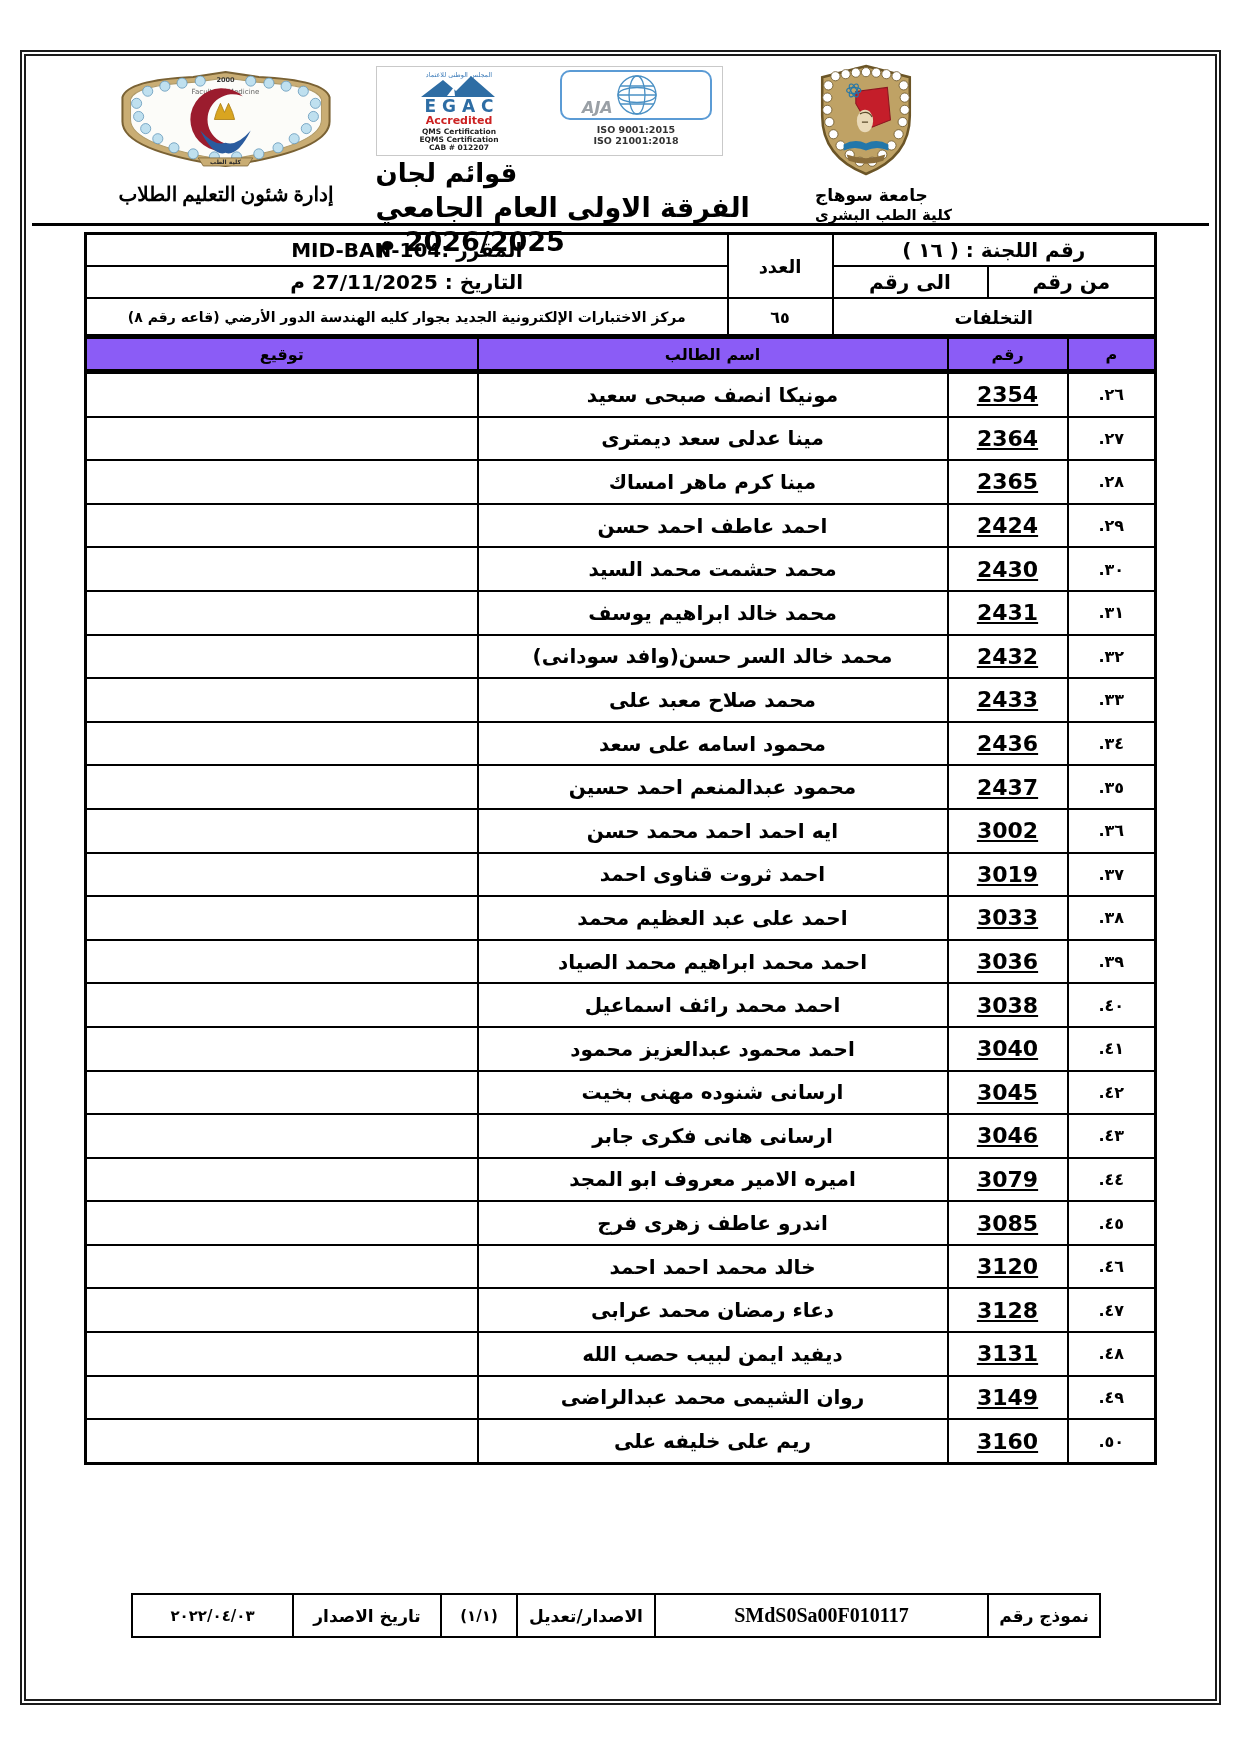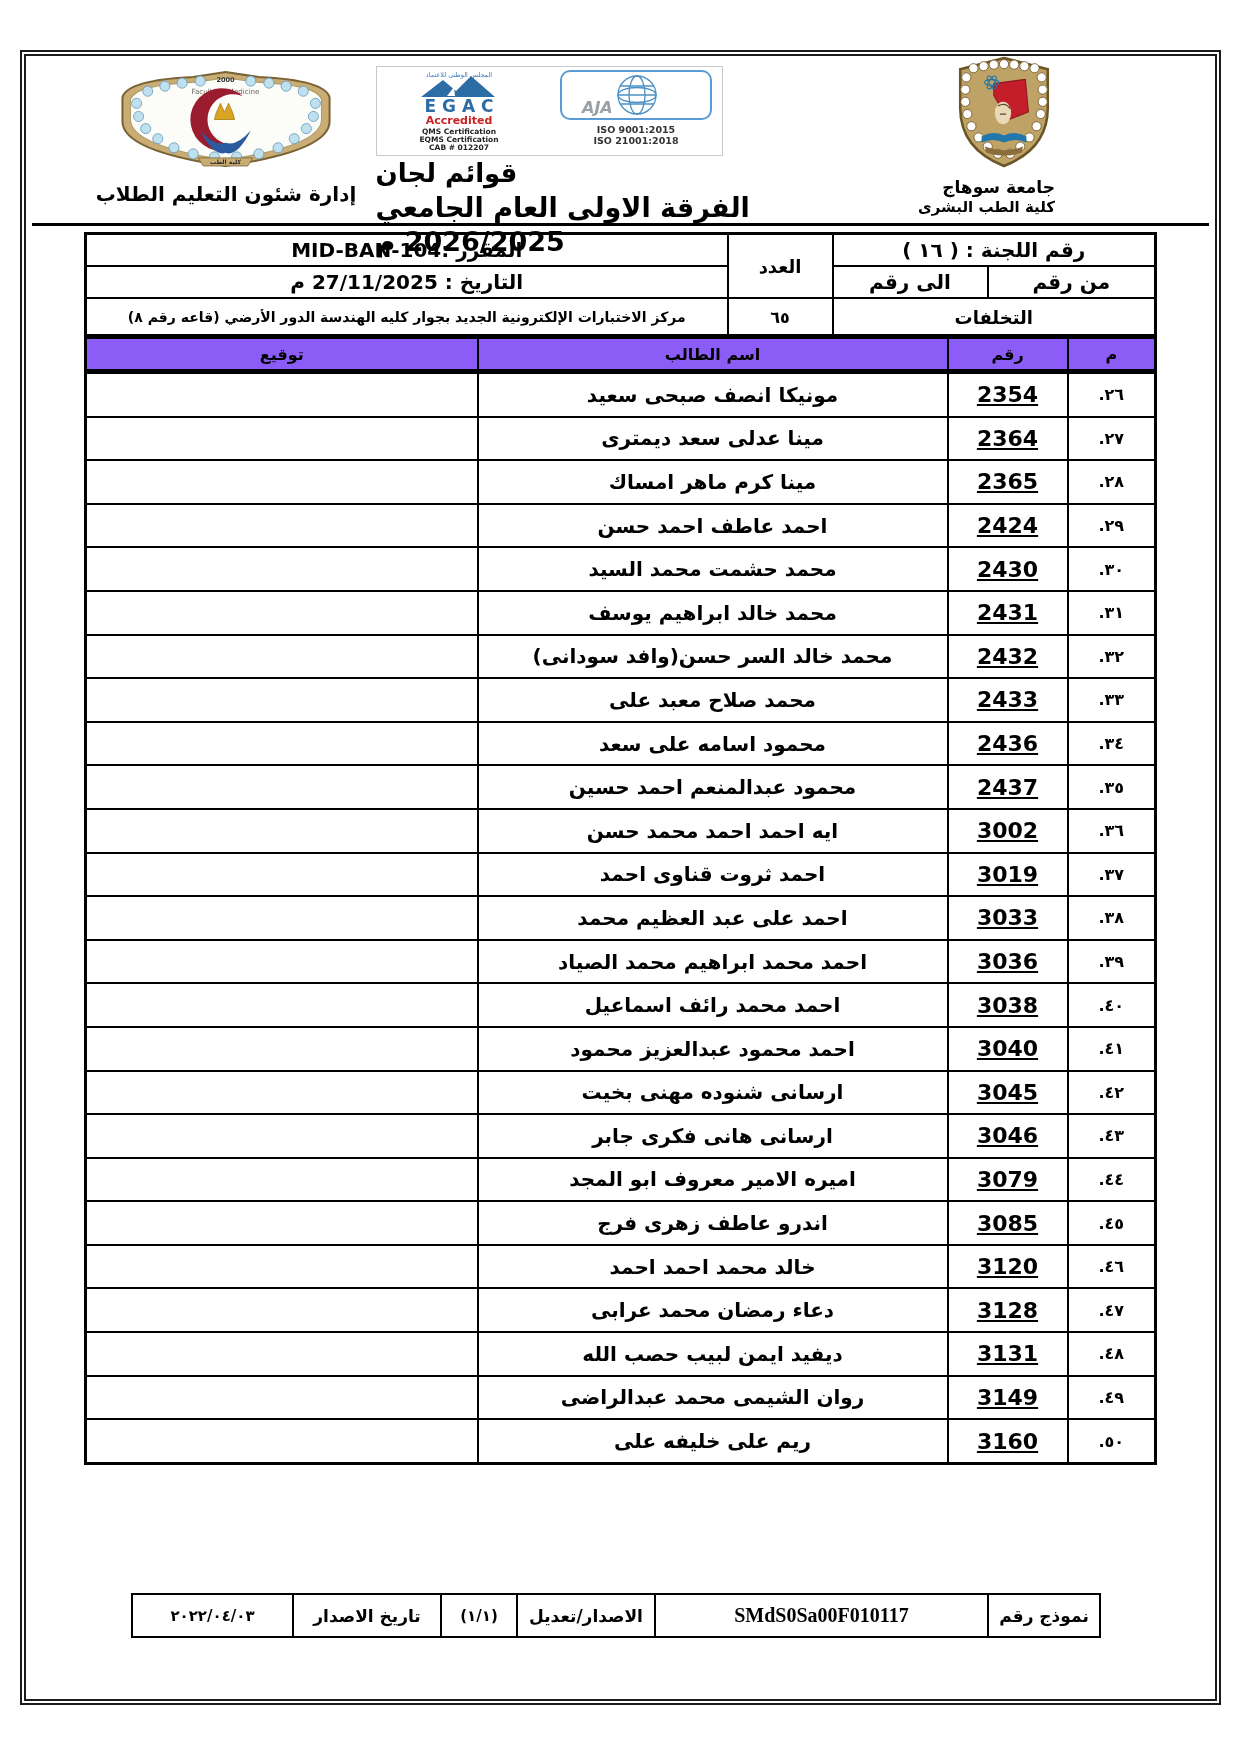--- a/index.html
+++ b/index.html
@@ -7,22 +7,22 @@
     width:1241px; height:1755px; position:relative; background:#ffffff;
     font-family:"DejaVu Sans","Liberation Sans",sans-serif; color:#000;
   }
   .frame {
     position:absolute; left:20px; top:50px; width:1201px; height:1655px;
     box-sizing:border-box; border:6px double #1b1b1b; background:#fff;
   }
   
   .hdr-left  { position:absolute; left:50px;  top:14px; width:300px; text-align:center; }
   .hdr-center{ position:absolute; left:50%; transform:translateX(-50%); top:10px; width:490px; text-align:left; }
-  .hdr-right { position:absolute; right:160px; top:0;  width:240px; text-align:right; }
-  .dept-text { margin-top:10px; font-size:20px; font-weight:bold; }
+  .hdr-right { position:absolute; right:160px; top:8px;  width:240px; text-align:left; }
+  .dept-text { margin-top:10px; font-size:20px; font-weight:bold;font-family:Liberation Serif, serif; }
   .univ-text { margin-top:4px;  font-size:17px; font-weight:bold; line-height:1.3; }
   .fac-text  { font-size:15px;  font-weight:bold; line-height:1.25; }
   .cert-box  { display:inline-block; border:1px solid #c9c9c9; background:#fff; }
   .main-title{ margin-top:3px; font-size:26px; font-weight:bold; line-height:1.15; }
   .sub-title { margin-top:2px; font-size:27px; font-weight:bold; line-height:1.25; }
   .rule { position:absolute; top:167px; left:6px; right:6px; height:3px; background:#000; }
 
   
   table { border-collapse:collapse; table-layout:fixed; }
   td,th { border:2px solid #000; text-align:center; vertical-align:middle; padding:0 4px; overflow:hidden; }

